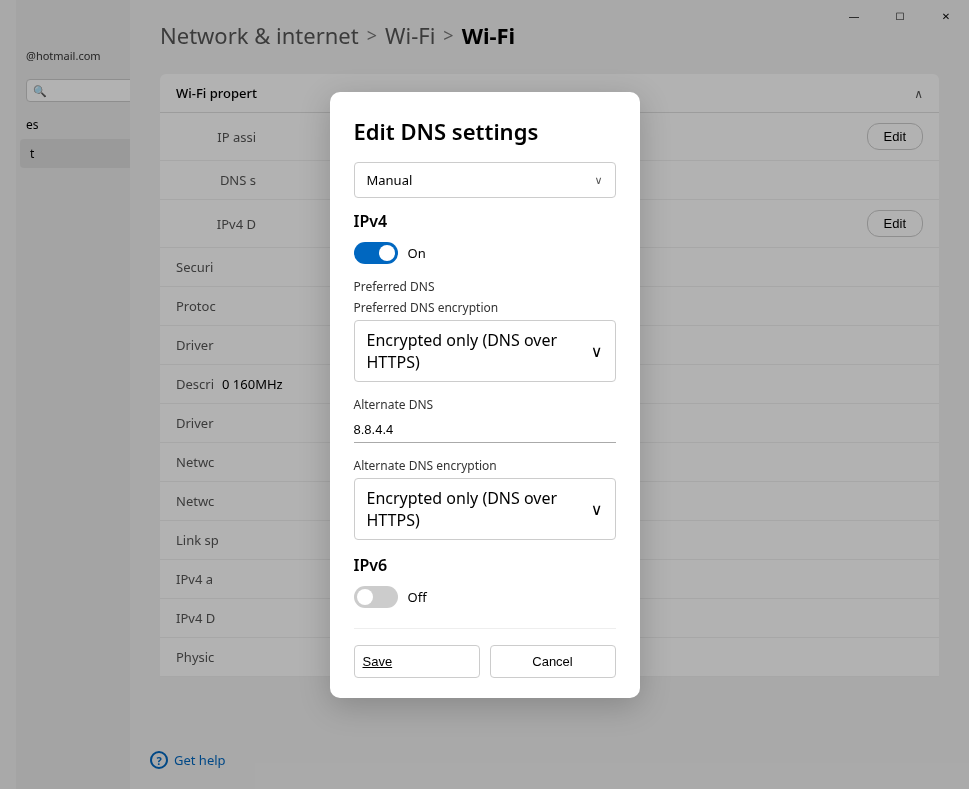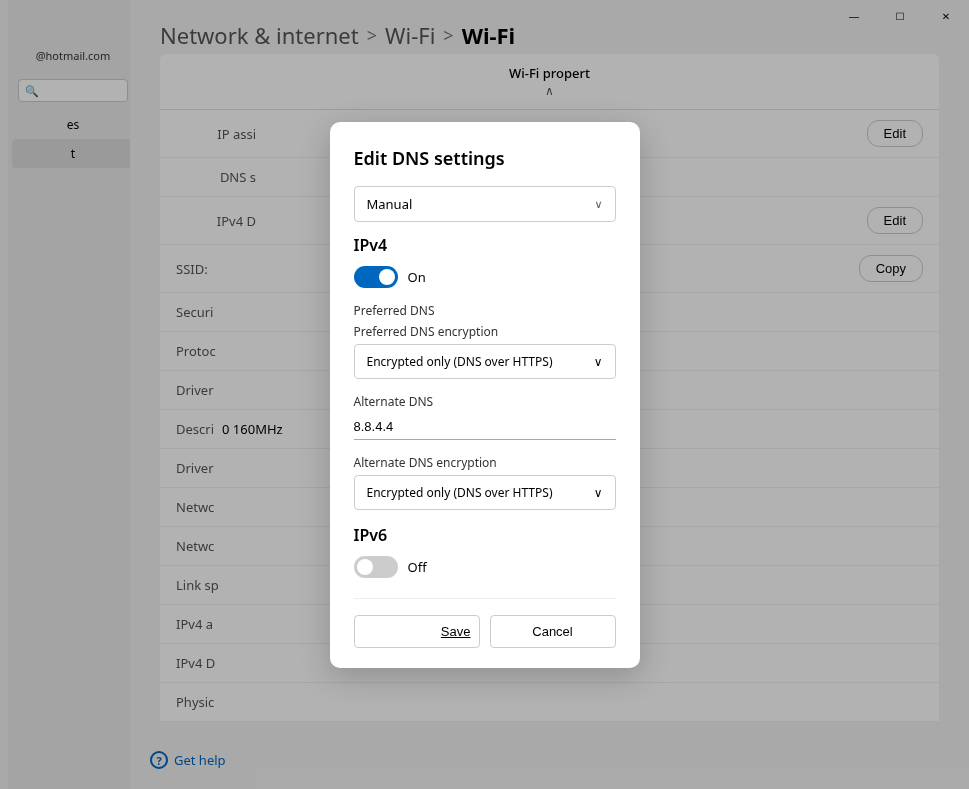--- a/index.html
+++ b/index.html
@@ -30,28 +30,27 @@
       background: transparent;
       border: none;
       cursor: pointer;
       font-size: 10px;
       color: #000;
     }
 
     
     .sidebar {
       position: absolute;
-      top: 0; left: 8px;
+      top: 0; left: 16px;
       width: 130px;
       height: 789px;
       background: #ebebeb;
       display: flex;
       flex-direction: column;
       padding-top: 40px;
-      text-align: center;
     }
     .sidebar-email {
       font-size: 11px;
       color: #333;
       padding: 8px 10px;
       word-break: break-all;
     }
     .sidebar-search {
       margin: 8px 10px;
       display: flex;
@@ -85,41 +84,40 @@
       width: 839px;
       height: 789px;
       background: #f3f3f3;
       padding: 20px 30px;
     }
 
     
     .breadcrumb {
       font-size: 22px;
       color: #333;
-      margin-bottom: 4px;
+      margin-bottom: 24px;
       display: flex;
       align-items: center;
       gap: 8px;
     }
     .breadcrumb-item { color: #555; font-weight: 400; }
     .breadcrumb-item.current { font-weight: 700; color: #000; }
     .breadcrumb-sep { color: #777; font-size: 18px; }
 
     
     .section-header {
       display: flex;
       justify-content: space-between;
       align-items: center;
       background: #fff;
       border-radius: 6px 6px 0 0;
       padding: 10px 16px;
       border-bottom: 1px solid #e0e0e0;
       font-size: 13px;
       font-weight: 500;
-      flex-direction: column;
     }
     .section-chevron { font-size: 12px; color: #555; }
 
     .info-row {
       display: flex;
       justify-content: space-between;
       align-items: center;
       background: #fff;
       padding: 10px 16px;
       border-bottom: 1px solid #f0f0f0;
@@ -152,21 +150,21 @@
     
     .dialog {
       background: #fff;
       border-radius: 10px;
       width: 310px;
       padding: 24px 24px 20px;
       box-shadow: 0 8px 32px rgba(0,0,0,0.2);
       position: relative;
     }
     .dialog-title {
-      font-size: 18px;
+      font-size: 22px;
       font-weight: 600;
       color: #000;
       margin-bottom: 16px;
     }
 
     
     .dropdown {
       width: 100%;
       border: 1px solid #ccc;
       border-radius: 4px;
@@ -238,21 +236,21 @@
       margin-bottom: 14px;
       color: #000;
     }
 
     
     .enc-dropdown {
       width: 100%;
       border: 1px solid #ccc;
       border-radius: 4px;
       padding: 8px 12px;
-      font-size: 12px;
+      font-size: 16px;
       background: #fff;
       display: flex;
       justify-content: space-between;
       align-items: center;
       cursor: pointer;
       margin-bottom: 14px;
     }
 
     
     .dialog-footer {
@@ -263,21 +261,21 @@
       border-top: 1px solid #eee;
     }
     .btn-save {
       flex: 1;
       padding: 8px;
       background: #fff;
       border: 1px solid #ccc;
       border-radius: 4px;
       font-size: 13px;
       cursor: pointer;
-      text-align: right;
+      text-align: left;
       text-decoration: underline;
     }
     .btn-cancel {
       flex: 1;
       padding: 8px;
       background: #fff;
       border: 1px solid #ccc;
       border-radius: 4px;
       font-size: 13px;
       cursor: pointer;
@@ -375,25 +373,20 @@
       <span class="info-row-label">DNS s</span>
       <span class="info-row-value"></span>
     </div>
 
     <div class="info-row">
       <span class="info-row-label">IPv4 D</span>
       <span class="info-row-value"></span>
       <button class="info-row-action">Edit</button>
     </div>
 
-    <div class="partial-row">
-      <span class="partial-label">SSID:</span>
-      <span class="partial-value"></span>
-      <button class="info-row-action">Copy</button>
-    </div>
 
     <div class="partial-row">
       <span class="partial-label">Securi</span>
       <span class="partial-value"></span>
     </div>
 
     <div class="partial-row">
       <span class="partial-label">Protoc</span>
       <span class="partial-value"></span>
     </div>

